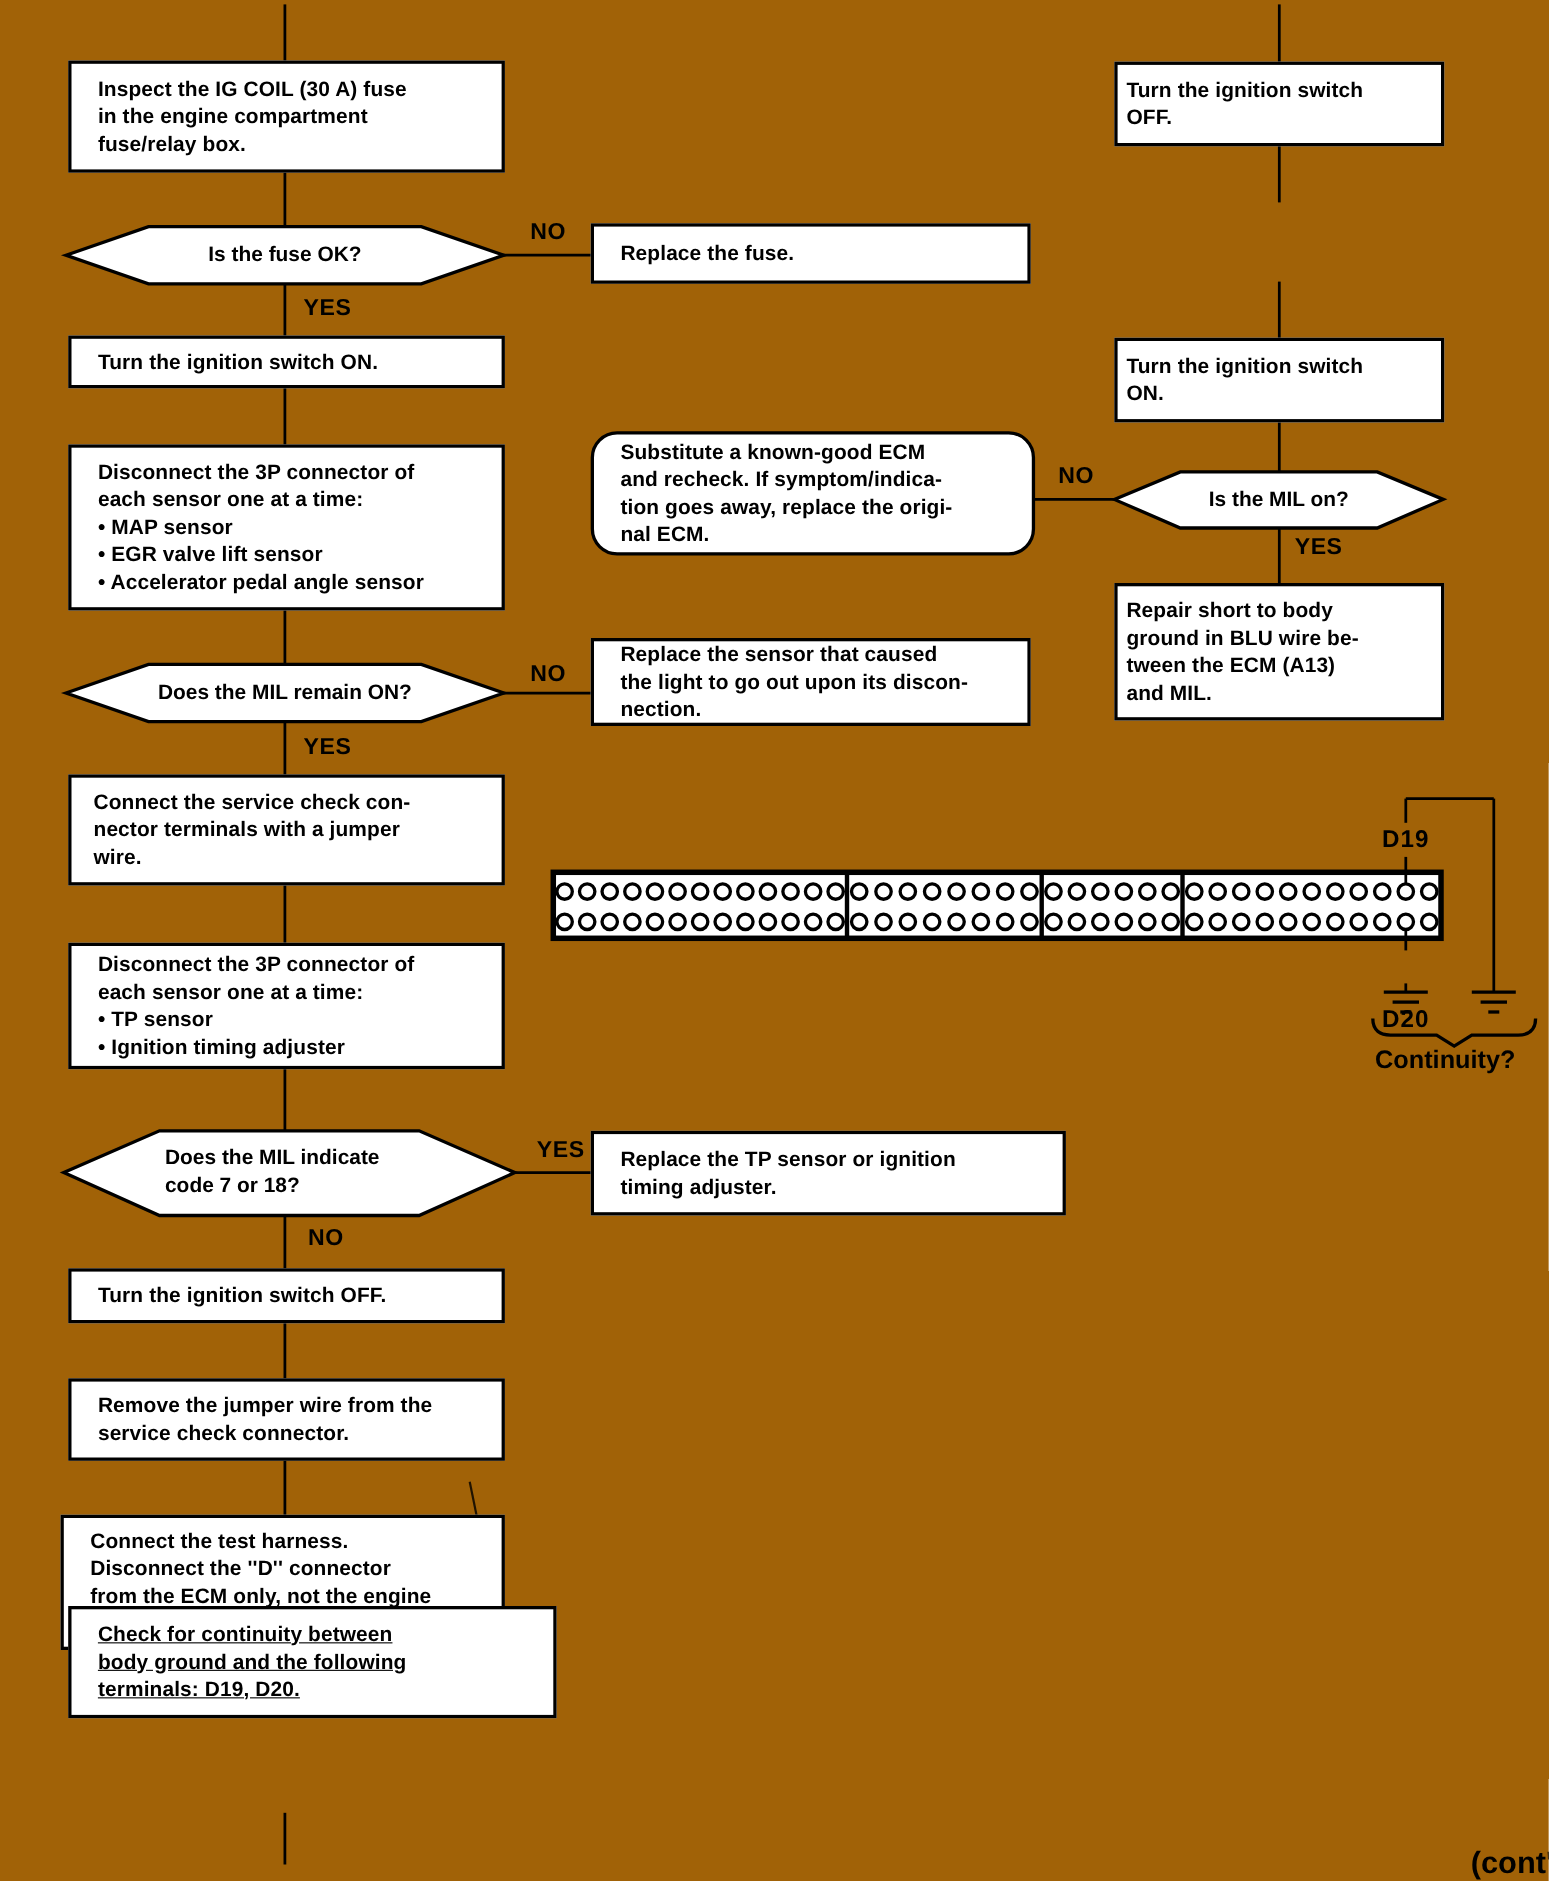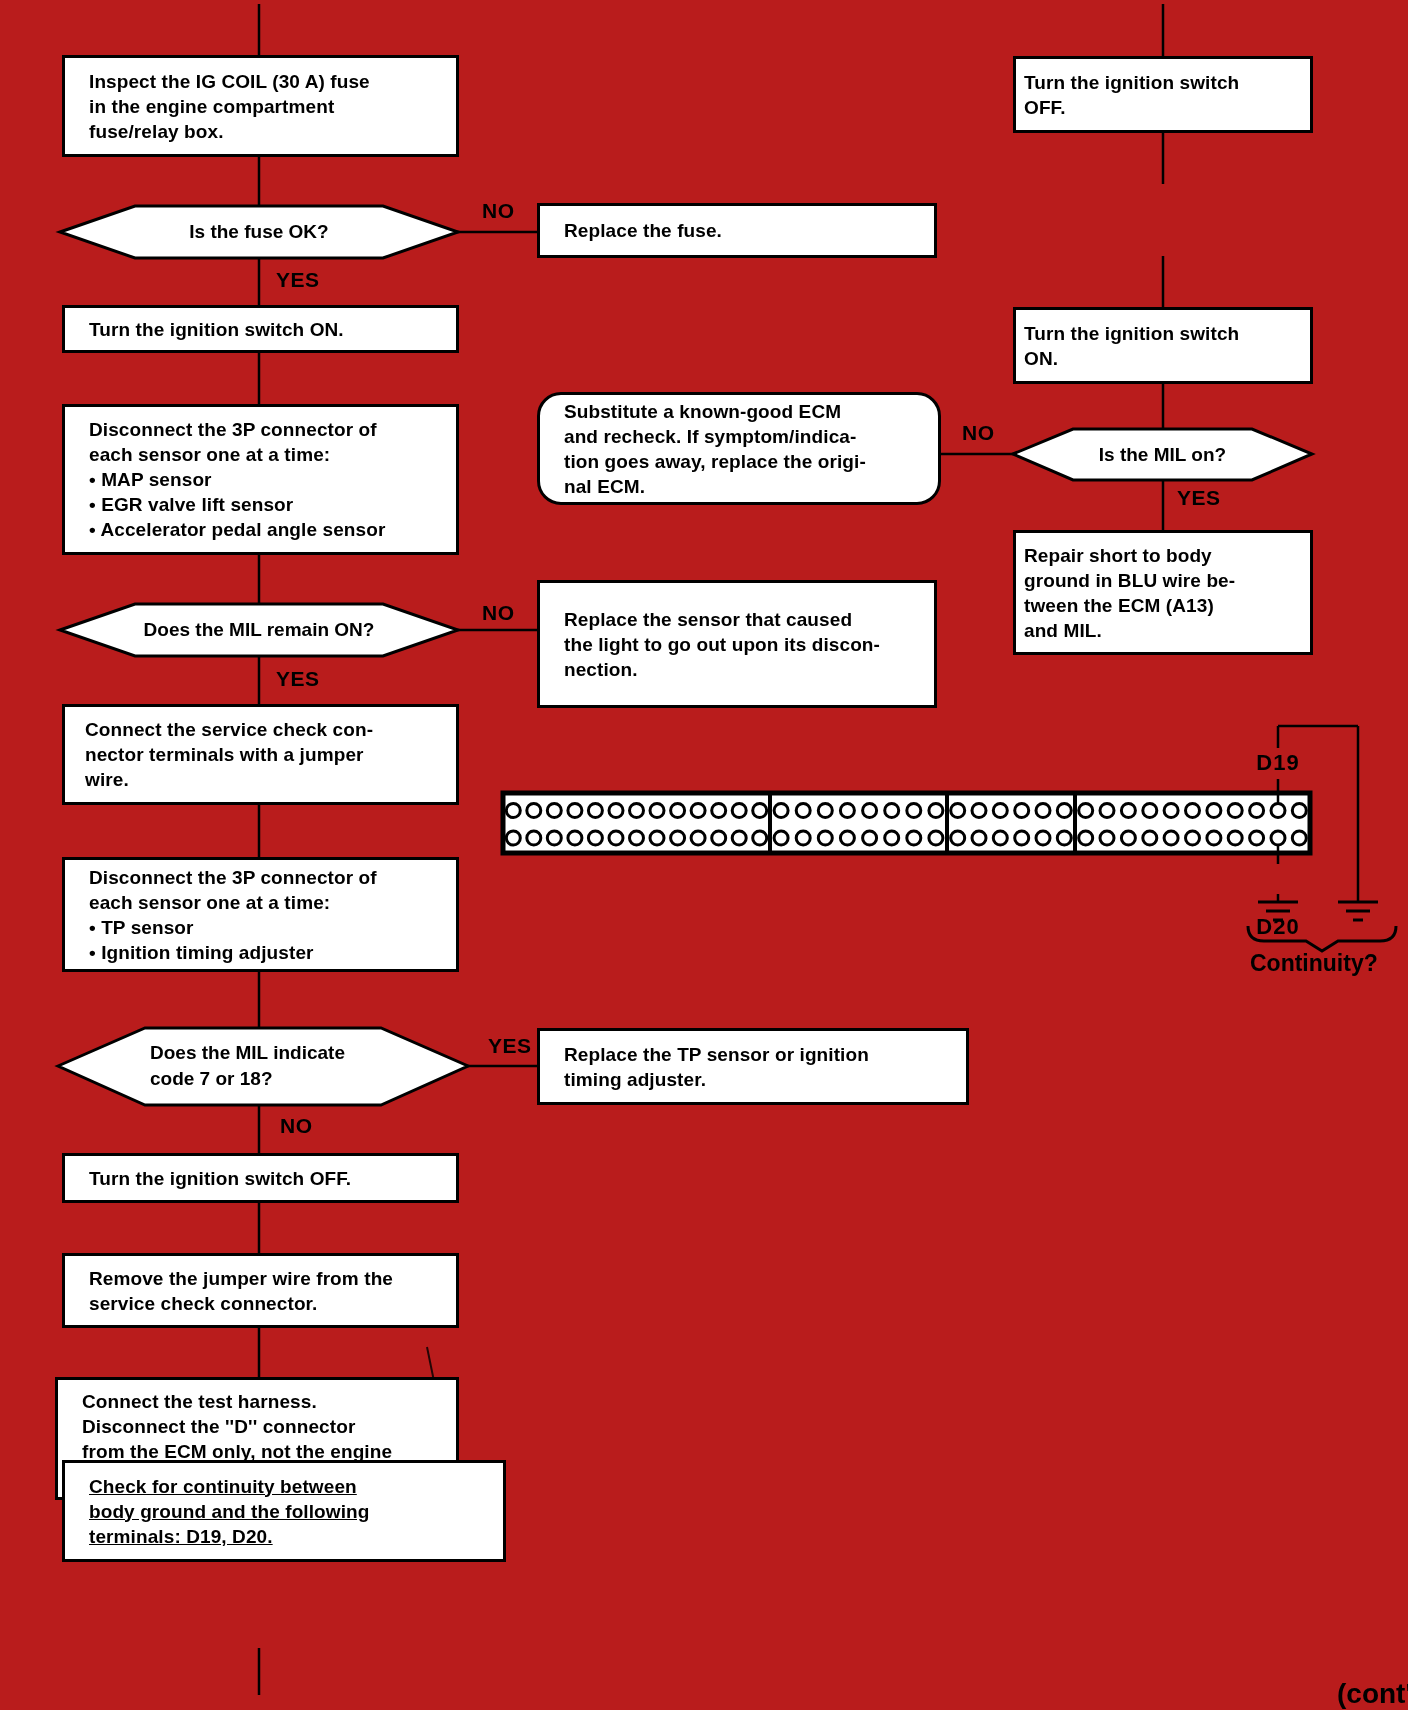--- a/index.html
+++ b/index.html
@@ -1,17 +1,17 @@
 <!DOCTYPE html>
 <html><head>
 <meta charset="utf-8">
 <style>
   html,body{margin:0;padding:0;background:#fff;}
   .canvas{
-    position:relative;width:1408px;height:1710px;background:#b91c1c;
+    position:relative;width:1408px;height:1710px;background:#a16207;
     font-family:"Liberation Sans",sans-serif;font-weight:700;color:#000;
     overflow:hidden;
   }
   svg.layer{position:absolute;left:0;top:0;}
   .box{
     position:absolute;border:3px solid #000;background:#fff;
     display:flex;align-items:center;box-sizing:border-box;
     white-space:pre-line;font-size:19px;line-height:25px;
     padding:2px 8px 2px 24px;letter-spacing:.1px;
   }
@@ -205,21 +205,21 @@
 wire harness.</div>
   <div class="box" style="left:62px;top:1460px;width:444px;height:102px;text-decoration:underline;">Check for continuity between
 body ground and the following
 terminals: D19, D20.</div>
 
   <div class="box" style="left:537px;top:203px;width:400px;height:55px;">Replace the fuse.</div>
   <div class="box" style="left:537px;top:392px;width:404px;height:113px;border-radius:24px;">Substitute a known-good ECM
 and recheck. If symptom/indica-
 tion goes away, replace the origi-
 nal ECM.</div>
-  <div class="box" style="left:537px;top:580px;width:400px;height:128px;">Replace the sensor that caused
+  <div class="box" style="left:537px;top:580px;width:400px;height:80px;">Replace the sensor that caused
 the light to go out upon its discon-
 nection.</div>
   <div class="box" style="left:537px;top:1028px;width:432px;height:77px;">Replace the TP sensor or ignition
 timing adjuster.</div>
 
   <div class="box right" style="left:1013px;top:56px;width:300px;height:77px;">Turn the ignition switch
 OFF.</div>
   <div class="box right" style="left:1013px;top:307px;width:300px;height:77px;">Turn the ignition switch
 ON.</div>
   <div class="box right" style="left:1013px;top:530px;width:300px;height:125px;">Repair short to body

